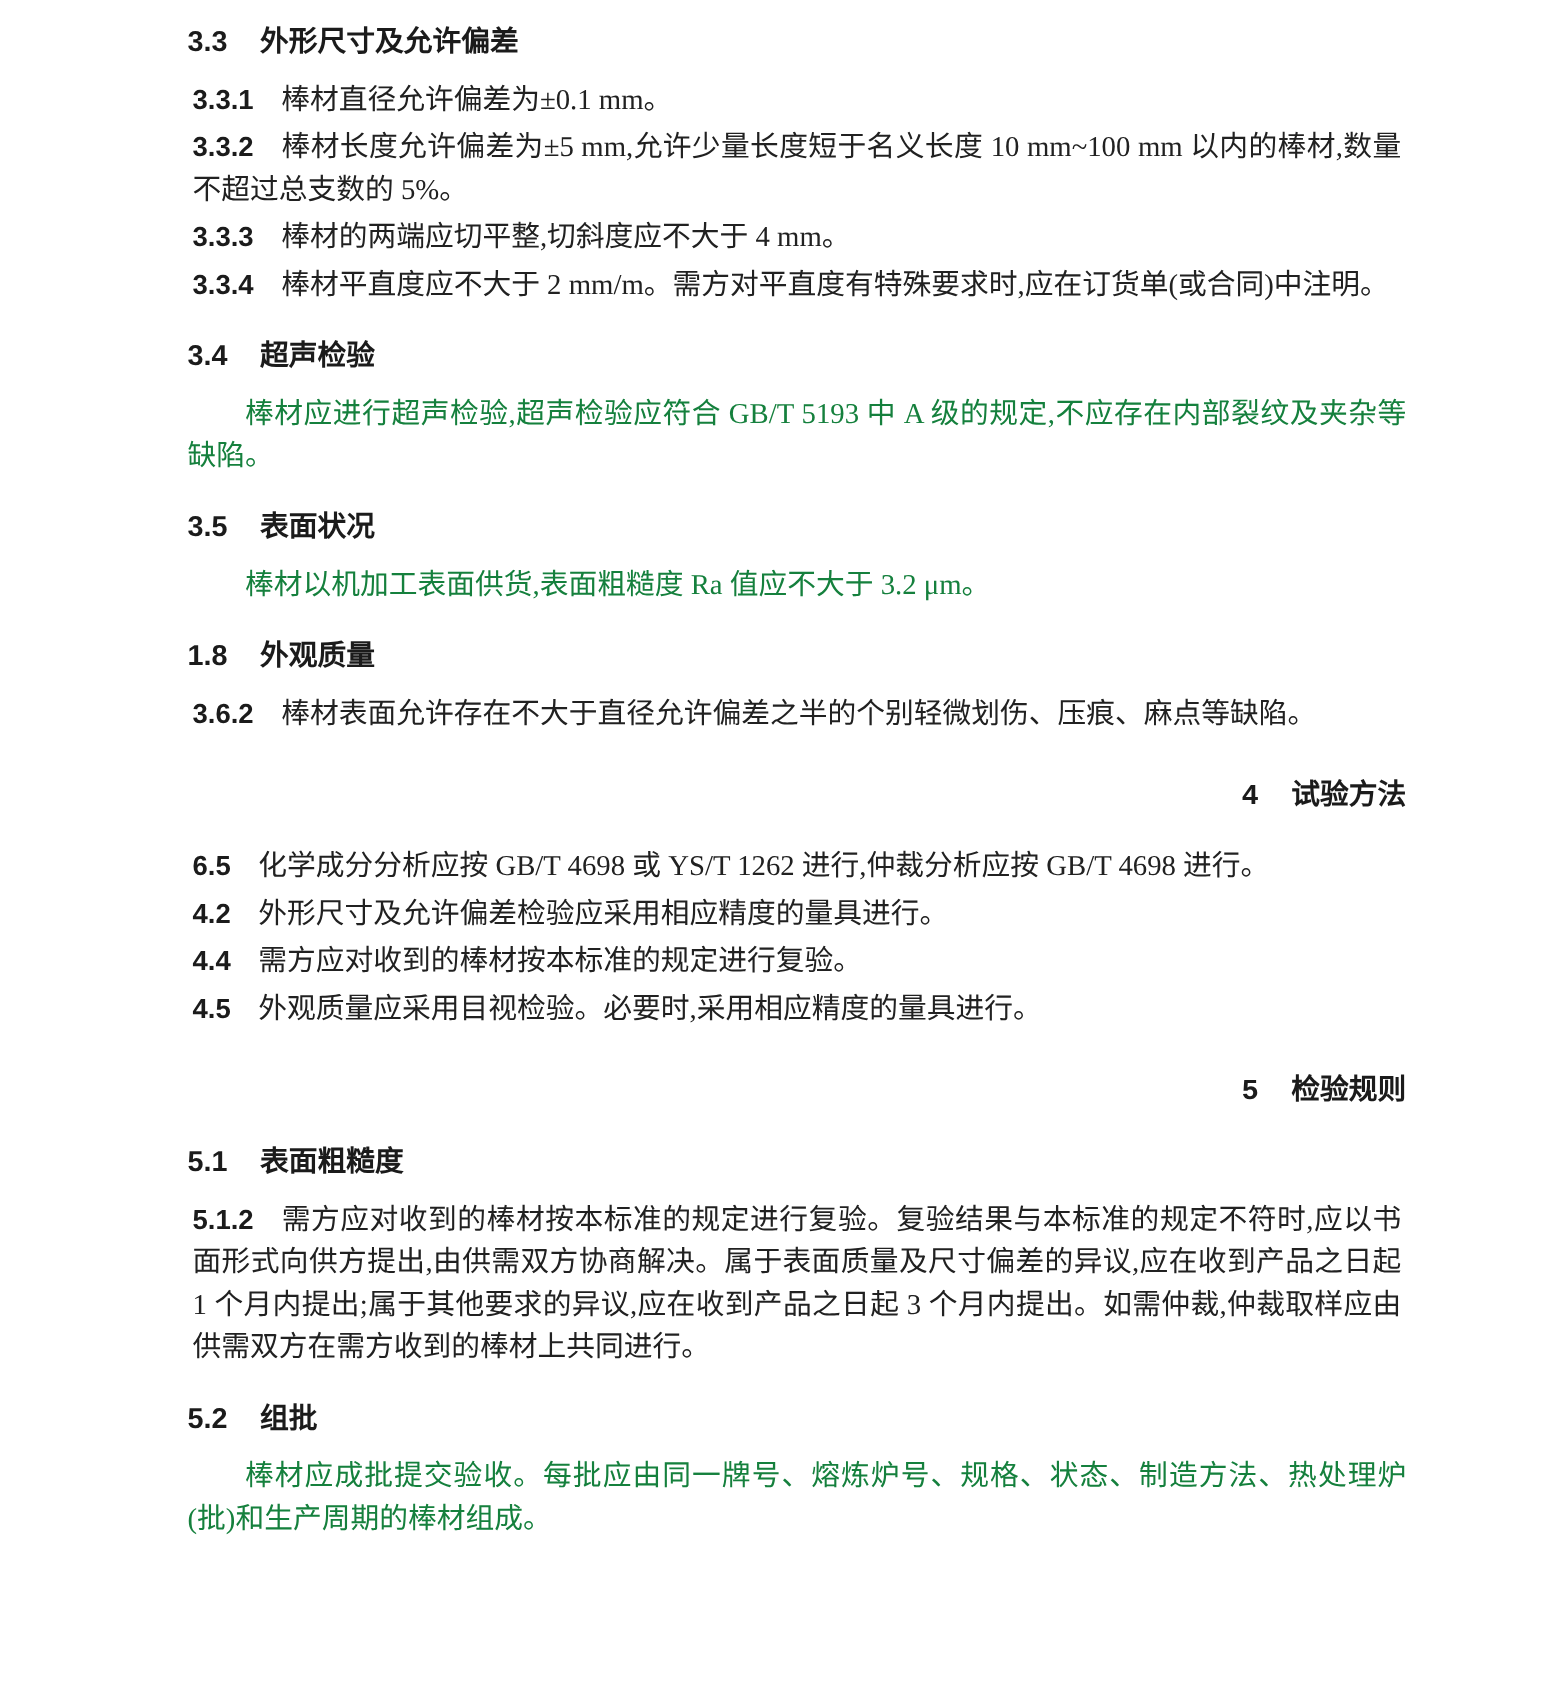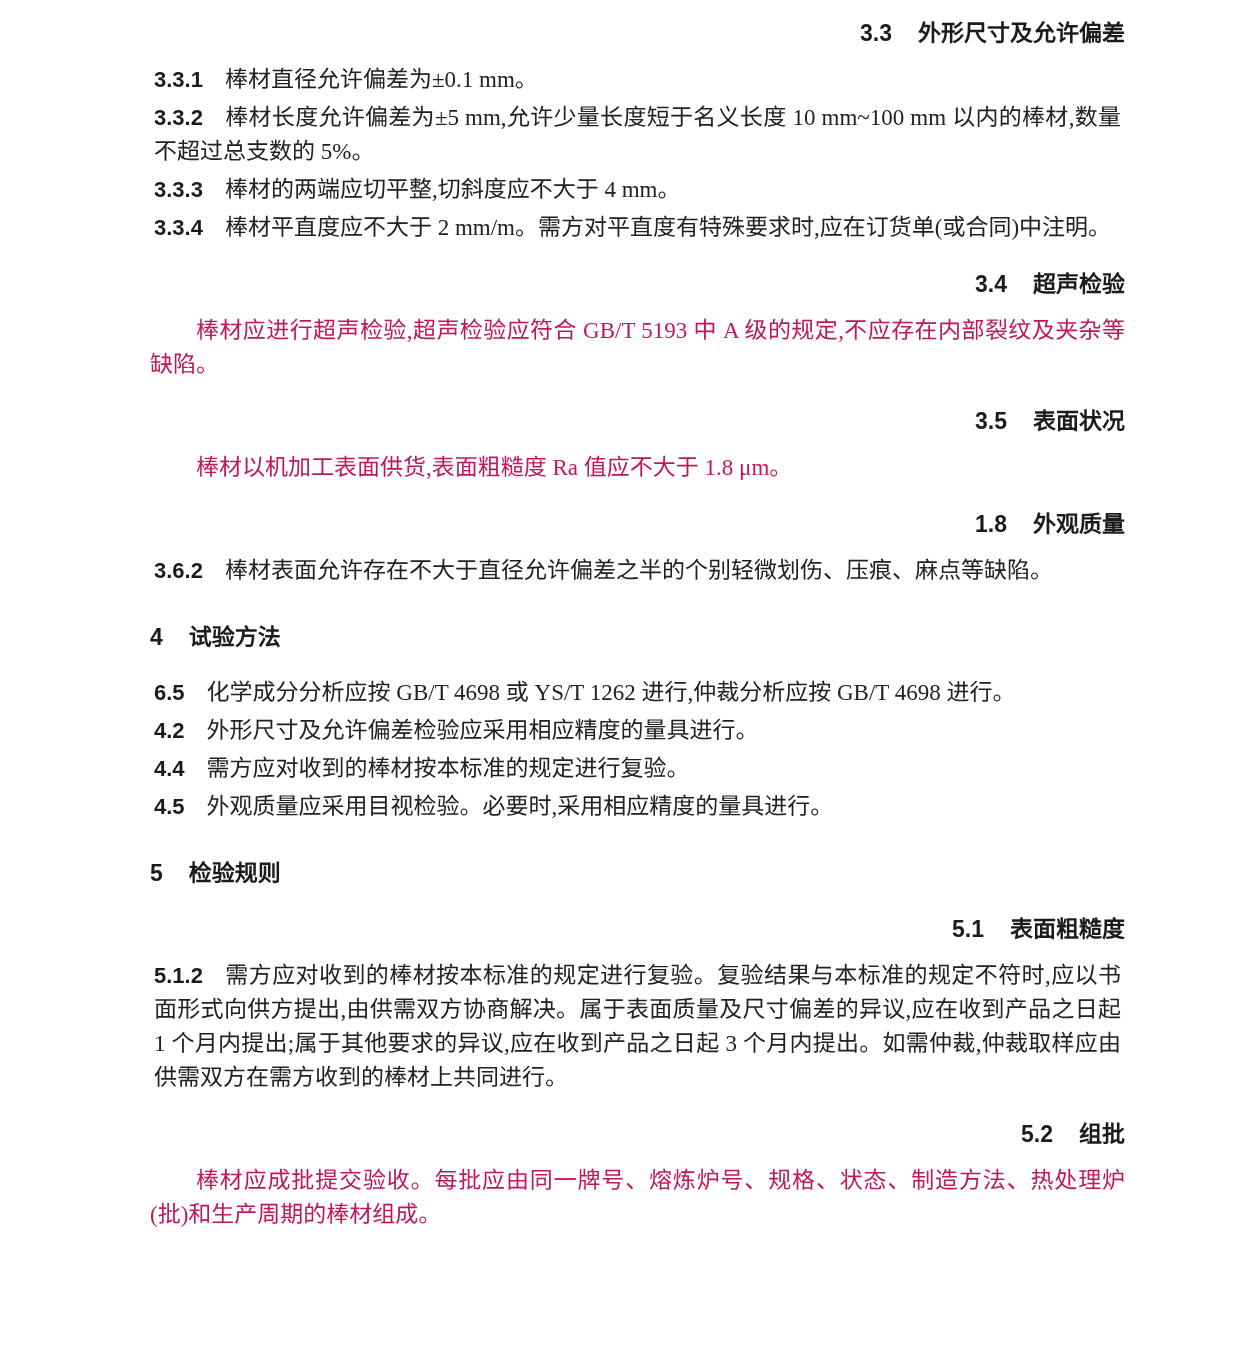--- a/index.html
+++ b/index.html
@@ -16,36 +16,36 @@
   }
   .page {
     box-sizing: border-box;
     width: 1240px;
     min-height: 1353px;
     padding: 14px 115px 40px 150px;
     background: #ffffff;
   }
   
   .h1 {
-    font-family: Liberation Sans, sans-serif;
+    font-family: Liberation Mono, monospace;
     font-weight: 700;
     font-size: 23px;
     line-height: 34px;
     margin: 32px 0 22px 0;
     color: #1b1b1b;
+    text-align: right;
   }
   
   .h2 {
     font-family: "Liberation Sans", "DejaVu Sans", sans-serif;
     font-weight: 700;
     font-size: 23px;
     line-height: 34px;
     margin: 22px 0 13px 0;
     color: #1b1b1b;
-    text-align: right;
   }
   .h1:first-child, .h2:first-child { margin-top: 2px; }
   .h1 .num, .h2 .num {
     display: inline-block;
     margin-right: 26px;
   }
   
   .clause {
     font-size: 23px;
     line-height: 34px;
@@ -61,21 +61,21 @@
     color: #1b1b1b;
     white-space: nowrap;
   }
   
   .para {
     font-size: 23px;
     line-height: 34px;
     text-align: justify;
     text-indent: 2em;
     margin: 0;
-    color: #be185d;
+    color: #15803d;
   }
 </style>
 </head>
 <body>
 
 <main class="page">
   <section id="doc">
   <div class="h2">
     <span class="num">3.3</span><span class="title">外形尺寸及允许偏差</span>
   </div>
@@ -102,21 +102,21 @@
 
   <p class="para">
     <span class="txt">棒材应进行超声检验,超声检验应符合 GB/T 5193 中 A 级的规定,不应存在内部裂纹及夹杂等缺陷。</span>
   </p>
 
   <div class="h2">
     <span class="num">3.5</span><span class="title">表面状况</span>
   </div>
 
   <p class="para">
-    <span class="txt">棒材以机加工表面供货,表面粗糙度 Ra 值应不大于 1.8 μm。</span>
+    <span class="txt">棒材以机加工表面供货,表面粗糙度 Ra 值应不大于 3.2 μm。</span>
   </p>
 
   <div class="h2">
     <span class="num">1.8</span><span class="title">外观质量</span>
   </div>
 
 
   <p class="clause">
     <span class="num">3.6.2</span><span class="txt">棒材表面允许存在不大于直径允许偏差之半的个别轻微划伤、压痕、麻点等缺陷。</span>
   </p>

